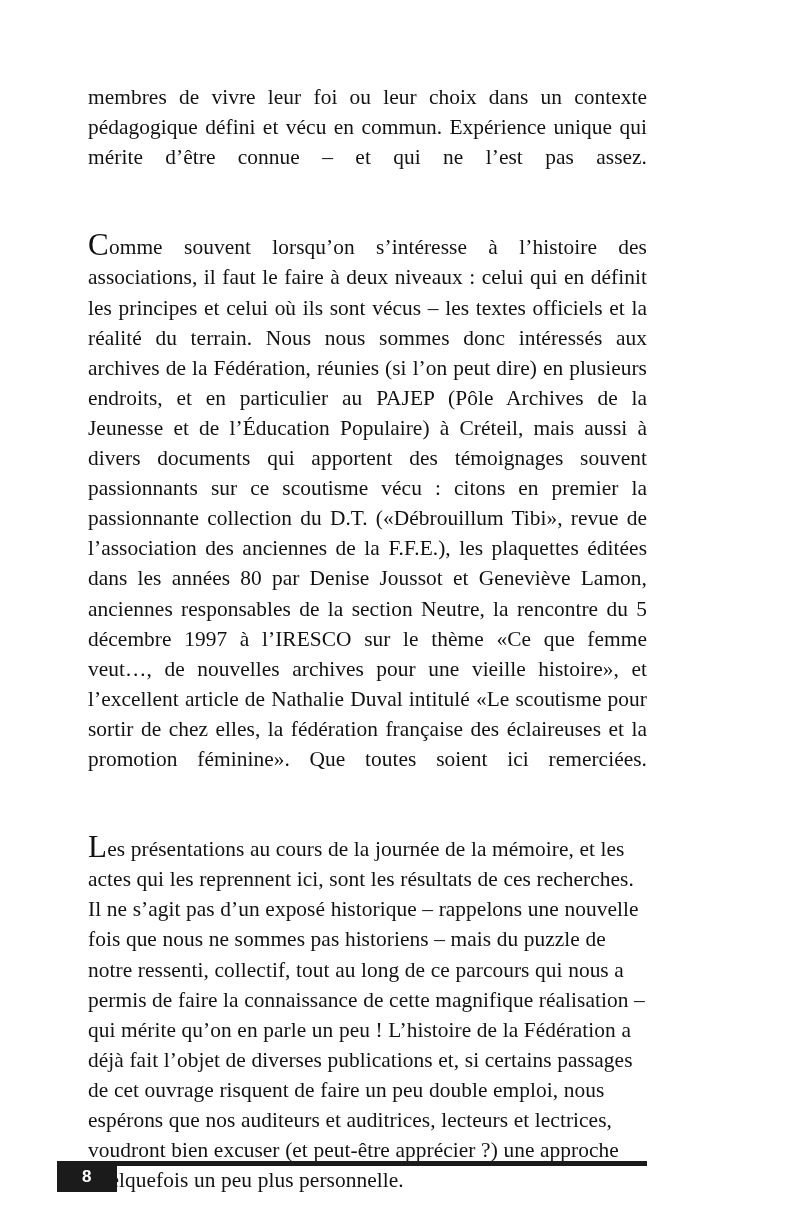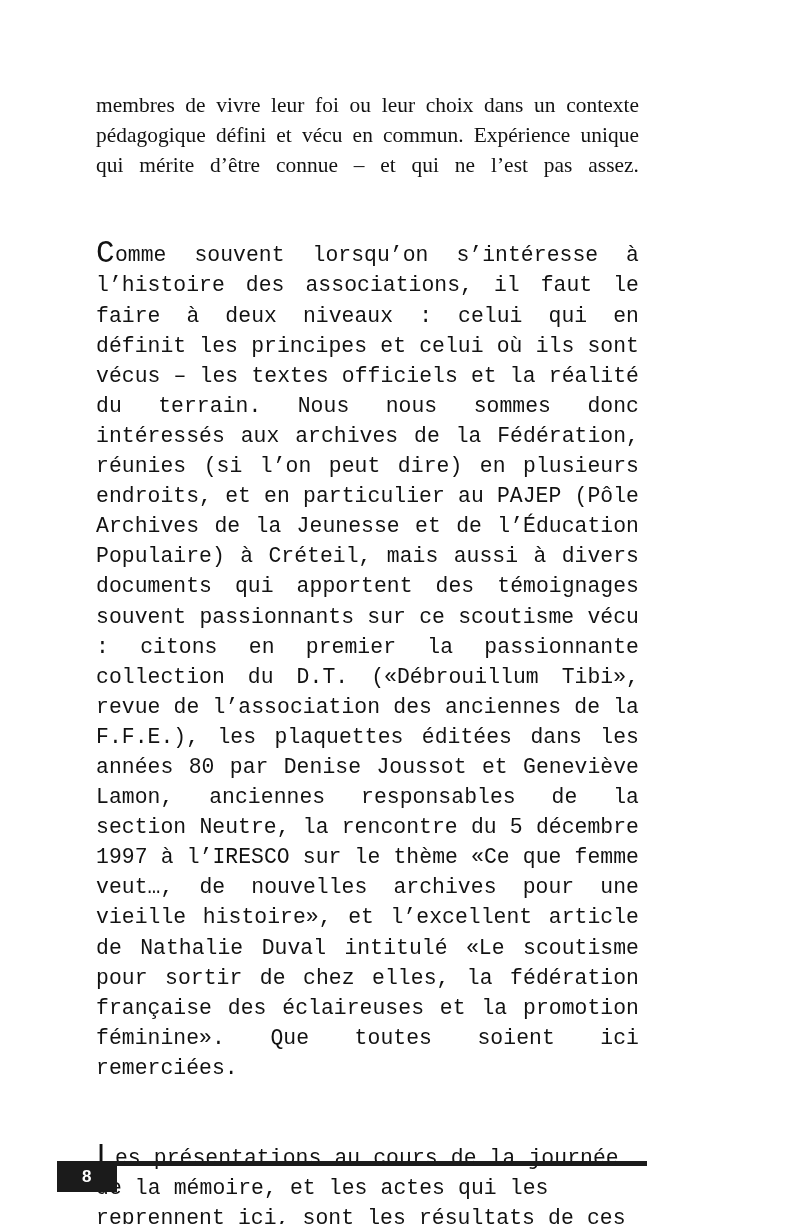--- a/index.html
+++ b/index.html
@@ -20,35 +20,34 @@
   }
 
   .text-column {
     position: absolute;
     left: 88px;
     top: 82px;
     width: 559px;
   }
 
   .para {
-    margin: 8px;
+    margin: 0;
     font-size: 21.4px;
     line-height: 30.1px;
     text-align: justify;
     text-justify: inter-word;
     letter-spacing: 0.05px;
     word-spacing: 0.2px;
     color: #121212;
     hyphens: manual;
     -webkit-hyphens: manual;
   }
 
   .para + .para {
     margin-top: 30px;
-    font-family: Liberation Mono, monospace;
   }
 
   .para:last-child {
     text-align: left;
   }
 
   
   .para::after {
     content: "";
     display: inline-block;

